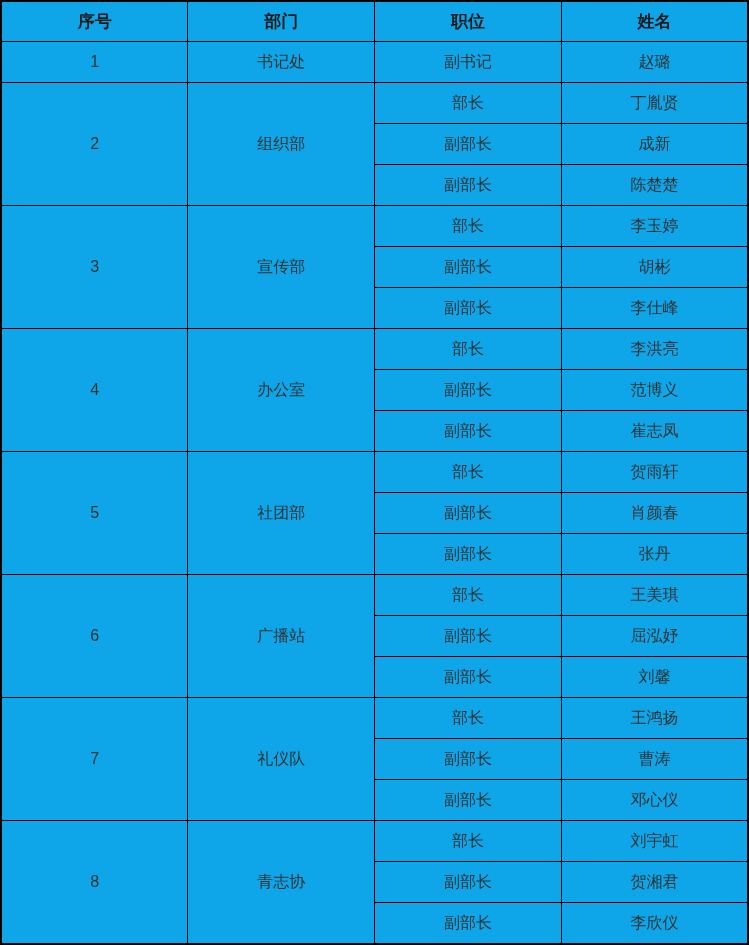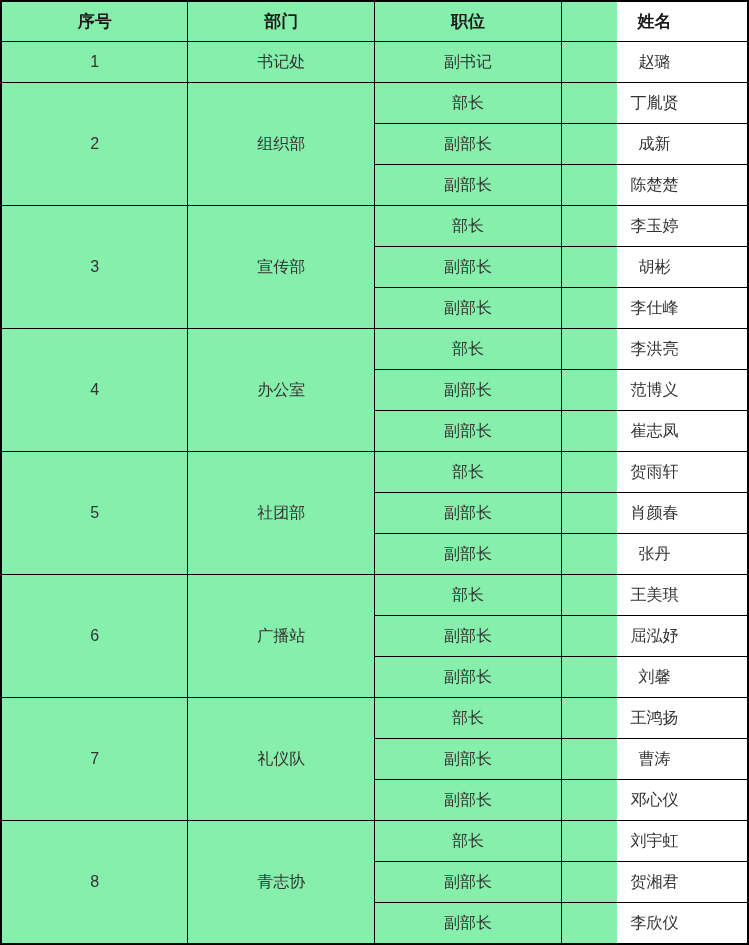--- a/index.html
+++ b/index.html
@@ -1,23 +1,23 @@
 <!DOCTYPE html>
 <html><head>
 <meta charset="utf-8">
 <style>
   html, body {
     margin: 0;
     padding: 0;
     background: #ffffff;
   }
   .page {
-    width: 617px;
+    width: 749px;
     height: 945px;
-    background: #86efac;
+    background: #0ea5e9;
     box-sizing: border-box;
   }
   table.org-table {
     width: 749px;
     border-collapse: collapse;
     table-layout: fixed;
     font-family: "Liberation Sans", "DejaVu Sans", sans-serif;
     border: 2px solid #000000;
   }
   table.org-table col { width: 25%; }

